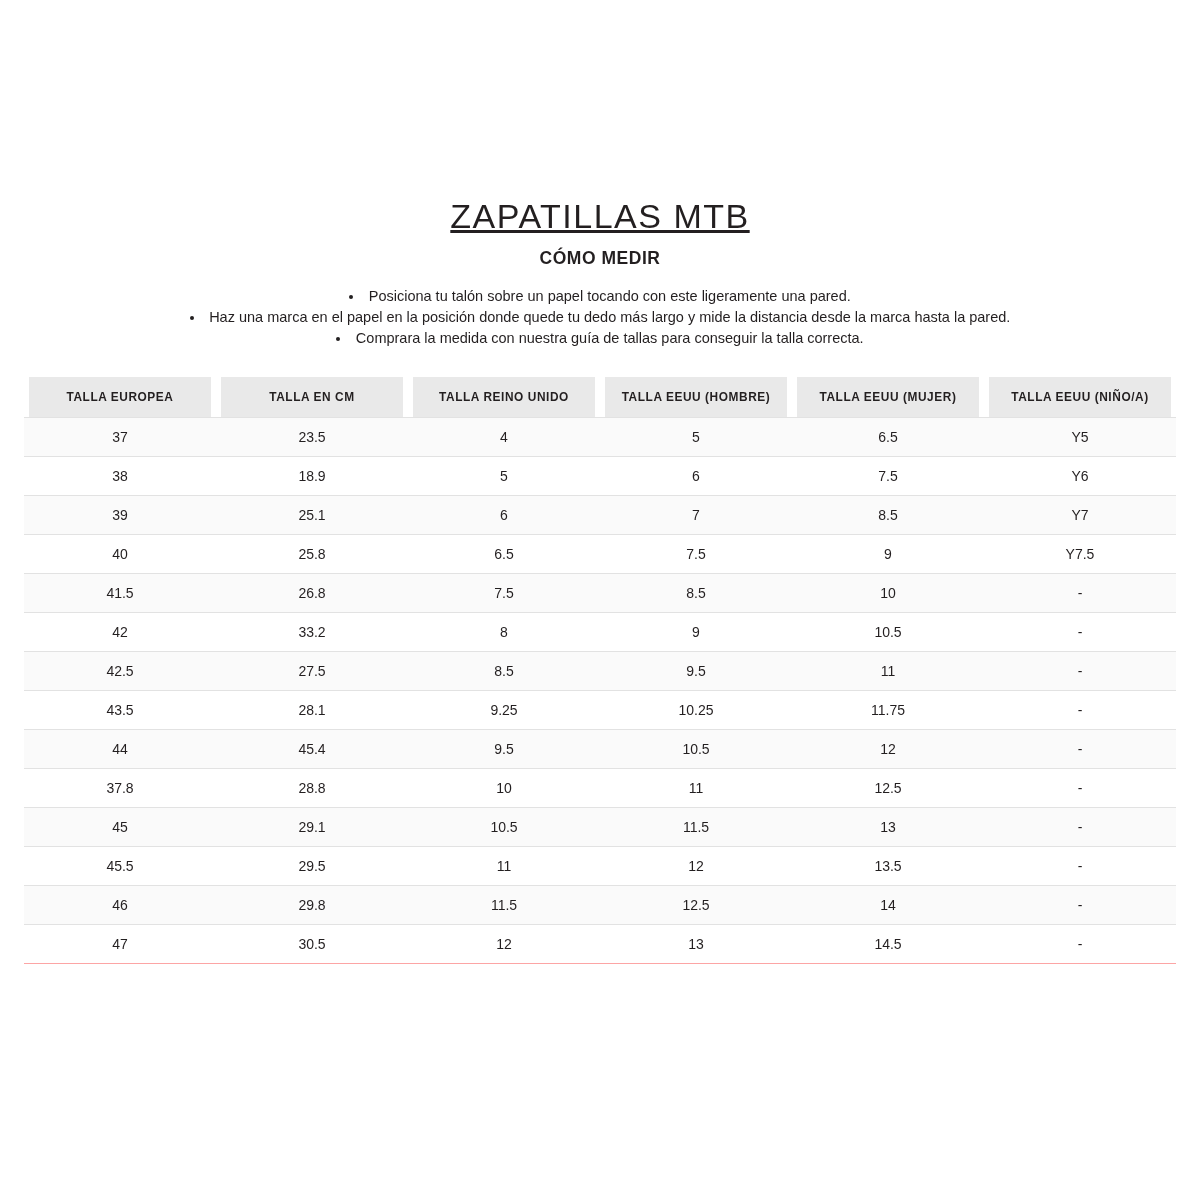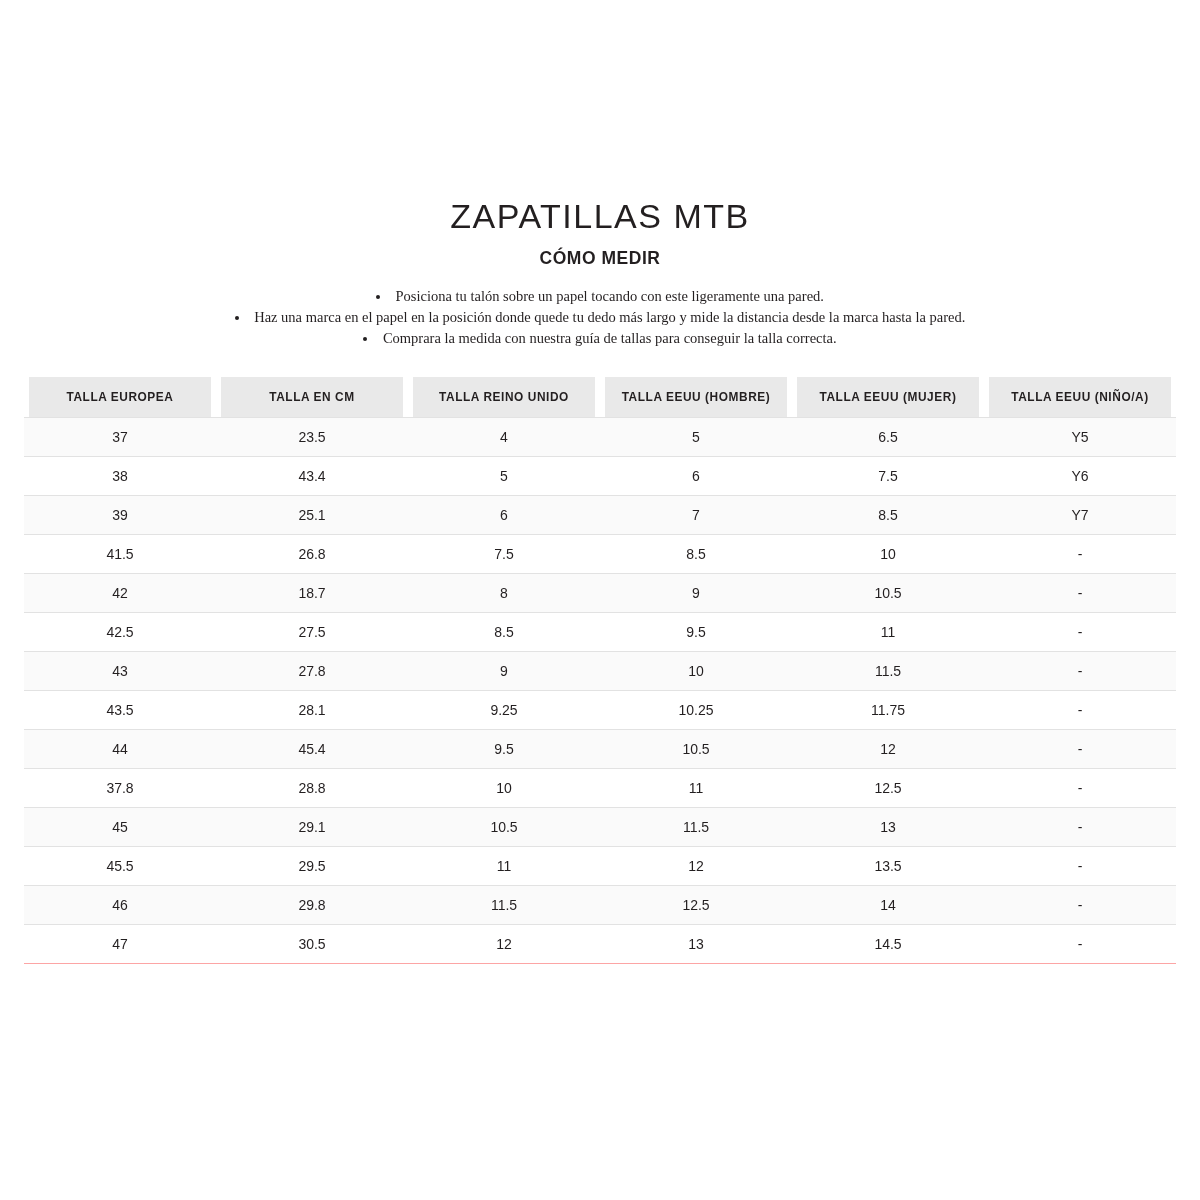--- a/index.html
+++ b/index.html
@@ -25,20 +25,21 @@
     padding-top: 196px;
     text-align: center;
   }
   .title {
     font-size: 34px;
     font-weight: 400;
     letter-spacing: 1.5px;
     color: #231f20;
     margin: 0;
     line-height: 1.2;
+    text-decoration: underline;
   }
   .subtitle {
     font-size: 19px;
     font-weight: bold;
     letter-spacing: 0.6px;
     color: #231f20;
     margin: 10px 0 0 0;
     line-height: 1.2;
     transform: scaleX(0.92);
   }
@@ -48,21 +49,20 @@
     list-style: disc;
     padding: 0;
   }
   .howto li {
     font-size: 14.5px;
     line-height: 21px;
     color: #231f20;
     list-style-position: inside;
     text-align: center;
     margin: 0;
-    font-family: Liberation Serif, serif;
   }
   table.size-table {
     margin-top: 28px;
     width: 1152px;
     border-collapse: collapse;
     table-layout: fixed;
   }
   table.size-table th {
     background: #e9e9e9;
     font-size: 12.5px;
@@ -122,67 +122,67 @@
       <tr>
         <td>37</td>
         <td>23.5</td>
         <td>4</td>
         <td>5</td>
         <td>6.5</td>
         <td>Y5</td>
       </tr>
       <tr>
         <td>38</td>
-        <td>43.4</td>
+        <td>18.9</td>
         <td>5</td>
         <td>6</td>
         <td>7.5</td>
         <td>Y6</td>
       </tr>
       <tr>
         <td>39</td>
         <td>25.1</td>
         <td>6</td>
         <td>7</td>
         <td>8.5</td>
         <td>Y7</td>
       </tr>
       <tr>
+        <td>40</td>
+        <td>25.8</td>
+        <td>6.5</td>
+        <td>7.5</td>
+        <td>9</td>
+        <td>Y7.5</td>
+      </tr>
+      <tr>
         <td>41.5</td>
         <td>26.8</td>
         <td>7.5</td>
         <td>8.5</td>
         <td>10</td>
         <td>-</td>
       </tr>
       <tr>
         <td>42</td>
-        <td>18.7</td>
+        <td>33.2</td>
         <td>8</td>
         <td>9</td>
         <td>10.5</td>
         <td>-</td>
       </tr>
       <tr>
         <td>42.5</td>
         <td>27.5</td>
         <td>8.5</td>
         <td>9.5</td>
         <td>11</td>
         <td>-</td>
       </tr>
       <tr>
-        <td>43</td>
-        <td>27.8</td>
-        <td>9</td>
-        <td>10</td>
-        <td>11.5</td>
-        <td>-</td>
-      </tr>
-      <tr>
         <td>43.5</td>
         <td>28.1</td>
         <td>9.25</td>
         <td>10.25</td>
         <td>11.75</td>
         <td>-</td>
       </tr>
       <tr>
         <td>44</td>
         <td>45.4</td>

